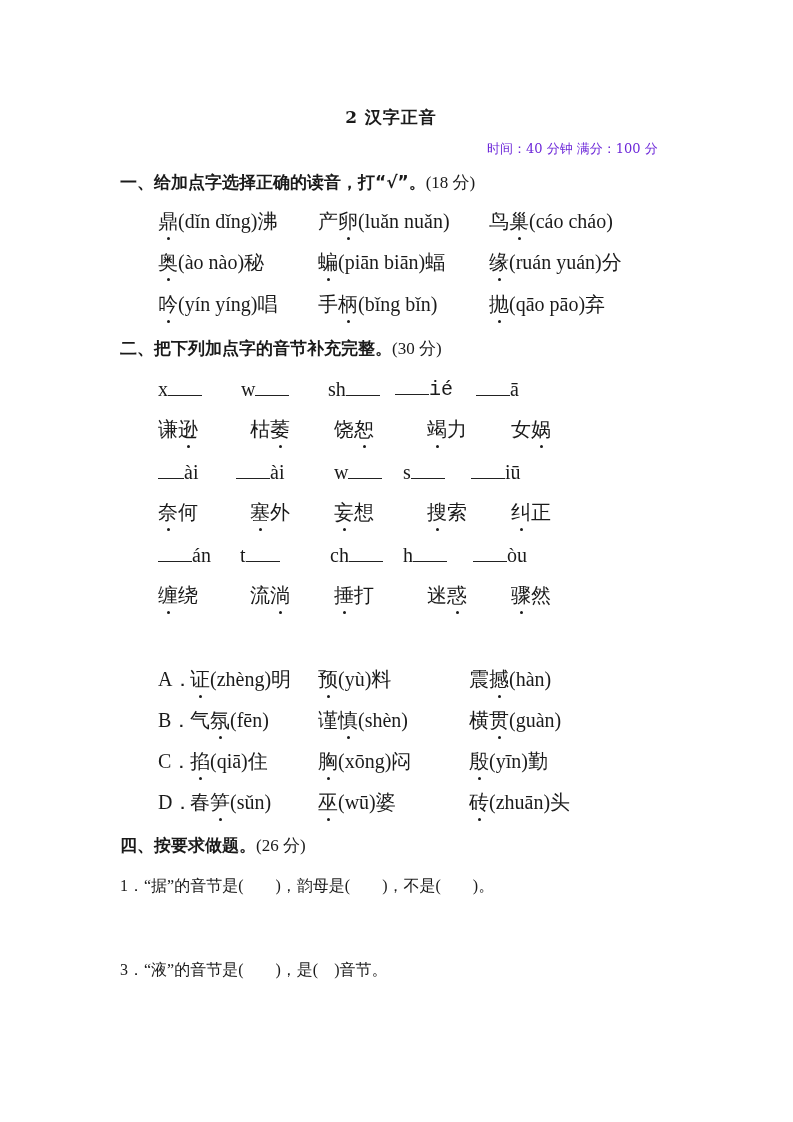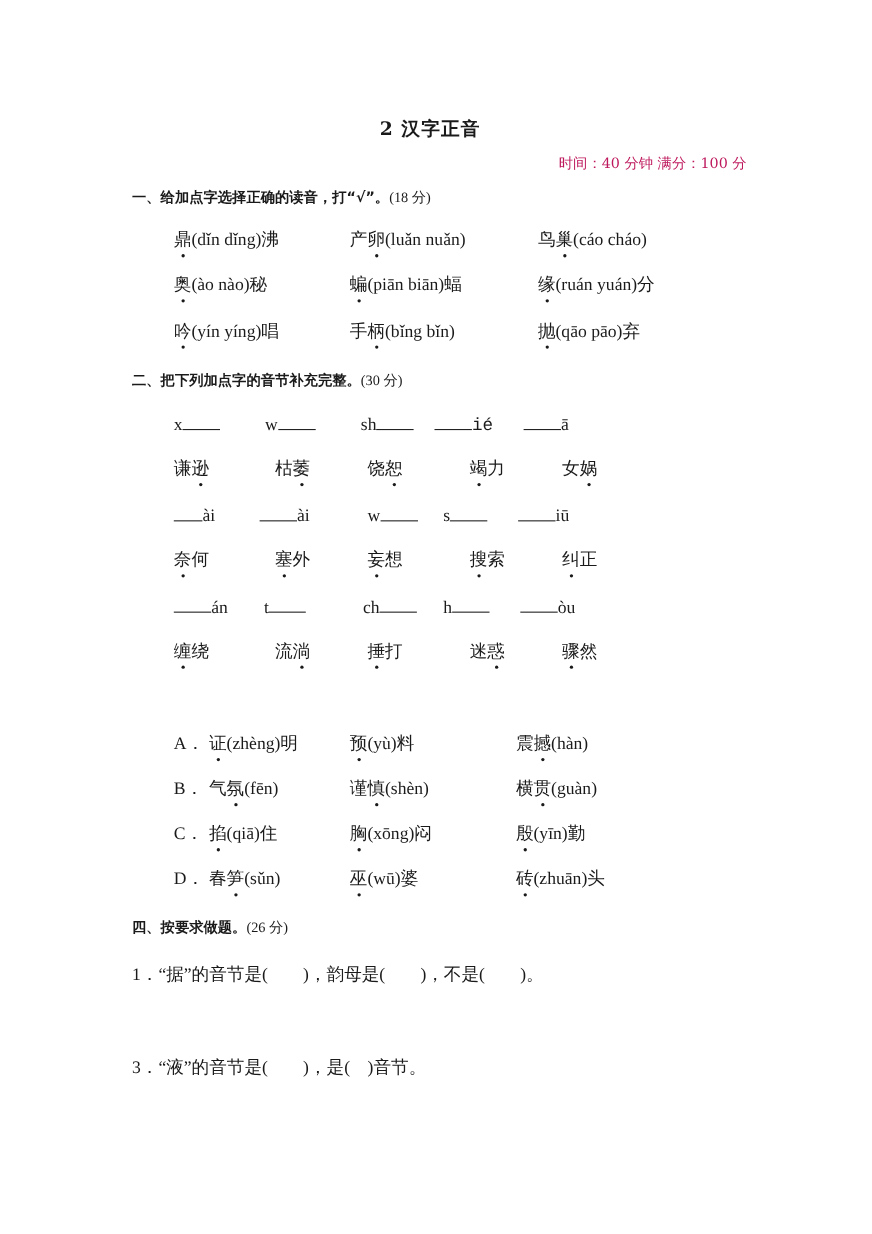--- a/index.html
+++ b/index.html
@@ -12,24 +12,24 @@
   .abs { position: absolute; white-space: nowrap; }
   .title {
     left: 0; width: 782px; top: 106px; text-align: center;
     font-size: 17px; font-weight: bold; letter-spacing: 1px;
   }
   .meta { top: 139px; left: 120px; font-size: 14.5px; }
   .meta .blank { display: inline-block; border-bottom: 1px solid #222; height: 14px; vertical-align: baseline; margin-right: 8px; }
   .meta .b1 { width: 72px; }
   .meta .b2 { width: 78px; }
   .meta .b3 { width: 78px; }
-  .time { top: 140px; left: 487px; font-size: 13px; color: #be185d; margin-left: 21px; }
-  .heading { font-size: 13px; font-family: "DejaVu Sans", "Liberation Sans", sans-serif; font-weight: bold; }
+  .time { top: 140px; left: 487px; font-size: 13px; color: #6d28d9; }
+  .heading { font-size: 17px; font-family: "DejaVu Sans", "Liberation Sans", sans-serif; font-weight: bold; }
   .heading .score { font-family: "Liberation Serif", "DejaVu Serif", serif; font-weight: normal; }
-  .item { font-size: 16px; font-family: "Liberation Serif", "DejaVu Serif", serif; }
+  .item { font-size: 20px; font-family: "Liberation Serif", "DejaVu Serif", serif; }
   .dot { position: relative; display: inline-block; }
   .dot::after {
     content: ""; position: absolute; left: 50%; bottom: -5px; width: 3px; height: 3px;
     margin-left: -1.5px; border-radius: 50%; background: #1a1a1a;
   }
   .ul { display: inline-block; border-bottom: 1px solid #222; width: 34px; height: 12px; vertical-align: baseline; }
   .ul.short { width: 26px; }
   .q4 { font-size: 16px; font-family: "Liberation Serif", "DejaVu Serif", serif; }
 </style>
 </head>

